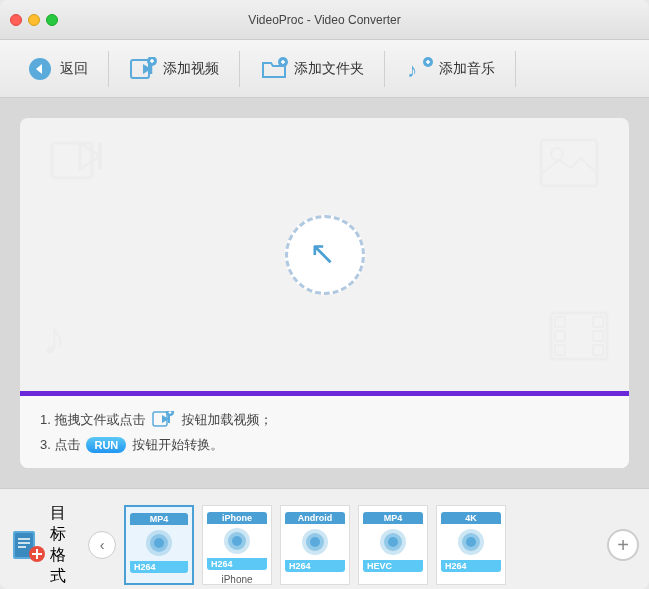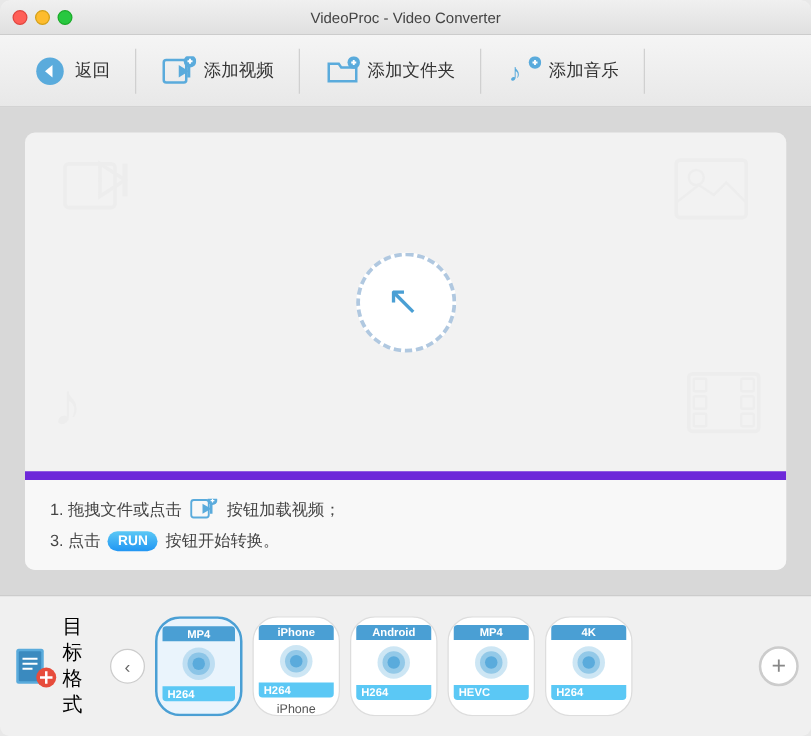--- a/index.html
+++ b/index.html
@@ -6,21 +6,21 @@
     body {
       width: 649px;
       height: 589px;
       background: #e8e8e8;
       font-family: -apple-system, "PingFang SC", "Microsoft YaHei", sans-serif;
       overflow: hidden;
       border-radius: 8px;
     }
     
     #title-bar {
-      height: 28px;
+      height: 40px;
       background: linear-gradient(to bottom, #f0f0f0, #e0e0e0);
       display: flex;
       align-items: center;
       justify-content: center;
       position: relative;
       border-bottom: 1px solid #ccc;
       border-radius: 8px 8px 0 0;
     }
     #window-buttons {
       position: absolute;
@@ -122,21 +122,21 @@
       background: white;
     }
     #arrow-icon {
       font-size: 32px;
       color: #4a9fd4;
       margin-top: -4px;
       margin-left: -4px;
     }
     #instructions {
       padding: 14px 20px;
-      border-top: 7px solid #6d28d9;
+      border-top: 5px solid #6d28d9;
       background: #f8f8f8;
     }
     .instr-line {
       font-size: 13px;
       color: #444;
       margin-bottom: 6px;
       display: flex;
       align-items: center;
       gap: 6px;
     }
@@ -201,21 +201,21 @@
       gap: 8px;
       flex: 1;
       overflow: hidden;
     }
     .format-tab {
       display: flex;
       flex-direction: column;
       align-items: center;
       width: 70px;
       height: 80px;
-      border-radius: 20px;
+      border-radius: 0;
       cursor: pointer;
       padding: 6px 4px 4px;
       background: white;
       border: 1px solid #ddd;
       gap: 2px;
     }
     .format-tab.active {
       border: 2px solid #4a9fd4;
       background: #eaf4fc;
     }

